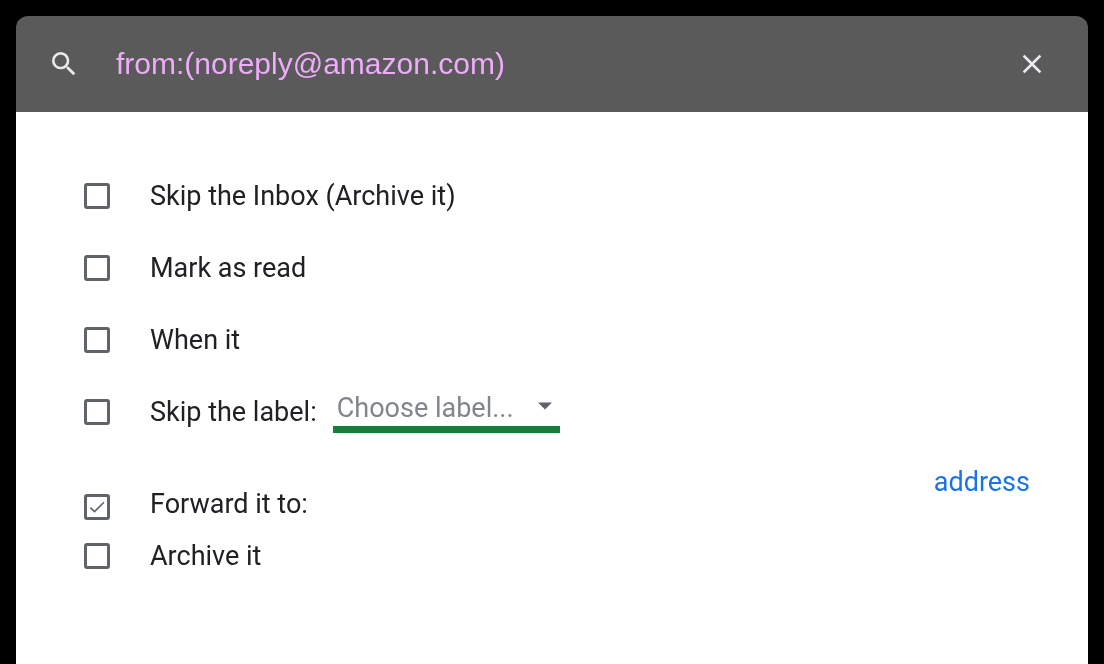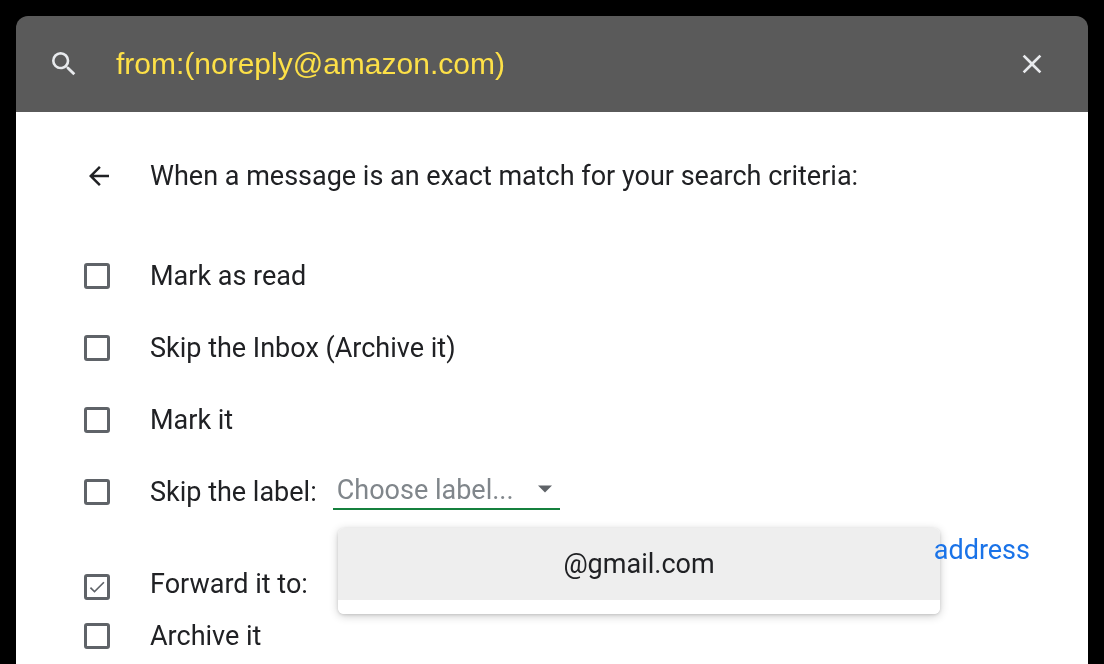--- a/index.html
+++ b/index.html
@@ -32,21 +32,21 @@
     .search-icon-wrap svg {
       width: 32px;
       height: 32px;
       fill: #e8eaed;
     }
     .search-input {
       flex: 1;
       background: transparent;
       border: none;
       outline: none;
-      color: #fde047;
+      color: #f0abfc;
       font-size: 30px;
       font-weight: 400;
     }
     .clear-btn {
       display: flex;
       align-items: center;
       justify-content: center;
       cursor: pointer;
       padding: 8px;
     }
@@ -108,21 +108,21 @@
       fill: #5f6368;
     }
     .option-label {
       font-size: 27px;
       color: #202124;
       font-weight: 400;
     }
     .label-select {
       display: inline-flex;
       align-items: center;
-      border-bottom: 2px solid #15803d;
+      border-bottom: 7px solid #15803d;
       margin-left: 16px;
       padding: 0 8px 2px 4px;
       cursor: pointer;
     }
     .label-select-text {
       font-size: 27px;
       color: #80868b;
       font-weight: 400;
     }
     .dropdown-caret {
@@ -155,21 +155,21 @@
       text-align: center;
       cursor: pointer;
     }
     .forward-dropdown-bottom {
       height: 14px;
       background: #fff;
     }
     .address-link {
       position: absolute;
       right: 58px;
-      top: 6px;
+      top: 18px;
       font-size: 27px;
       color: #1a73e8;
       cursor: pointer;
     }
   </style>
 </head>
 <body>
 
 <div class="search-bar">
   <span class="search-icon-wrap">
@@ -179,42 +179,34 @@
   </span>
   <input class="search-input" type="text" value="from:(noreply@amazon.com)" style="">
   <span class="clear-btn">
     <svg viewBox="0 0 24 24">
         <path d="M19 6.41L17.59 5 12 10.59 6.41 5 5 6.41 10.59 12 5 17.59 6.41 19 12 13.41 17.59 19 19 17.59 13.41 12z"></path>
       </svg>
   </span>
 </div>
 
 <div class="panel">
-  <div class="header-row">
-    <span class="back-btn">
-      <svg viewBox="0 0 24 24">
-          <path d="M20 11H7.83l5.59-5.59L12 4l-8 8 8 8 1.41-1.41L7.83 13H20v-2z"></path>
-        </svg>
-    </span>
-    <span class="header-text">When a message is an exact match for your search criteria:</span>
+
+  <div class="option-row">
+    <span class="checkbox"></span>
+    <span class="option-label">Skip the Inbox (Archive it)</span>
   </div>
 
   <div class="option-row">
     <span class="checkbox"></span>
     <span class="option-label">Mark as read</span>
   </div>
 
   <div class="option-row">
     <span class="checkbox"></span>
-    <span class="option-label">Skip the Inbox (Archive it)</span>
-  </div>
-
-  <div class="option-row">
-    <span class="checkbox"></span>
-    <span class="option-label">Mark it</span>
+    <span class="option-label">When it</span>
   </div>
 
   <div class="option-row">
     <span class="checkbox"></span>
     <span class="option-label">Skip the label:</span>
     <span class="label-select">
       <span class="label-select-text">Choose label...</span>
       <span class="dropdown-caret">
         <svg viewBox="0 0 10 5">
             <path d="M0 0l5 5 5-5z"></path>
@@ -223,24 +215,20 @@
     </span>
   </div>
 
   <div class="option-row forward-row">
     <span class="checkbox checked">
       <svg viewBox="0 0 24 24">
           <path d="M9 16.17L4.83 12l-1.42 1.41L9 19 21 7l-1.41-1.41z"></path>
         </svg>
     </span>
     <span class="option-label">Forward it to:</span>
-    <div class="forward-dropdown">
-      <div class="forward-option">@gmail.com</div>
-      <div class="forward-dropdown-bottom"></div>
-    </div>
     <span class="address-link">address</span>
   </div>
 
   <div class="option-row">
     <span class="checkbox"></span>
     <span class="option-label">Archive it</span>
   </div>
 </div>
 
 </body></html>

